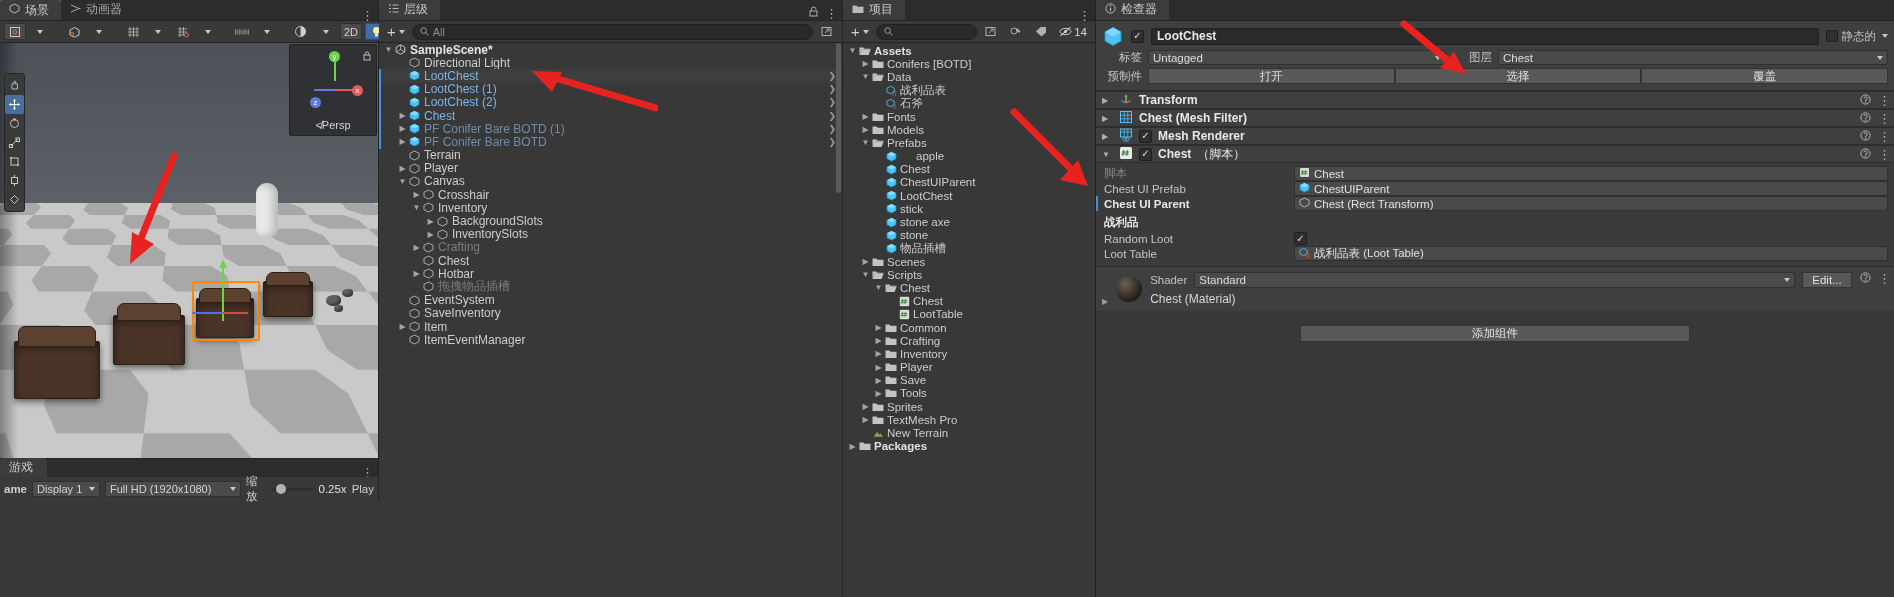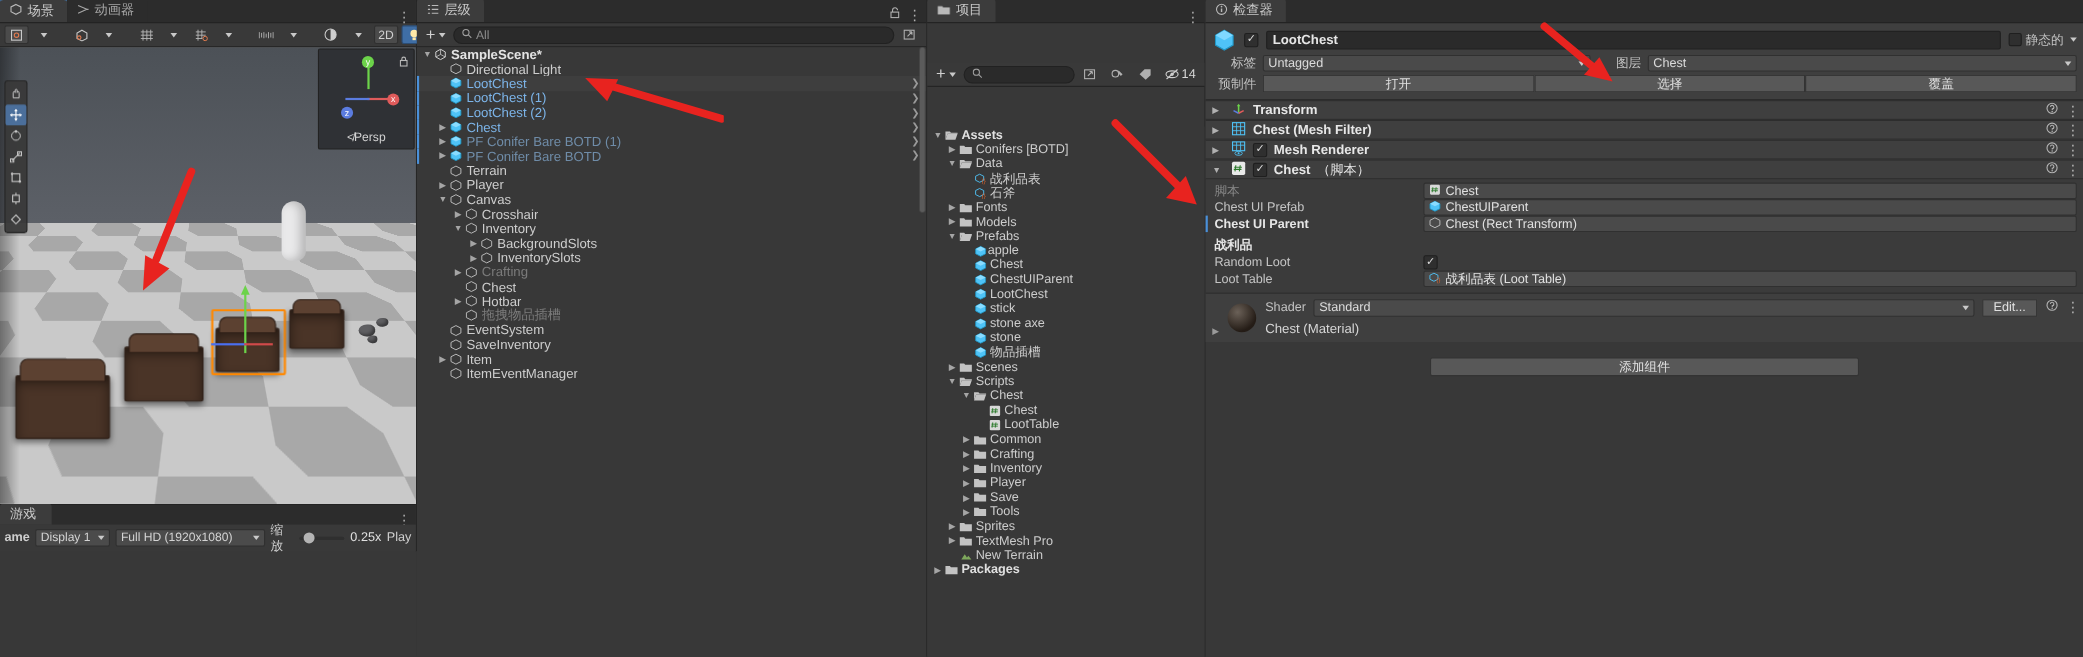--- a/index.html
+++ b/index.html
@@ -121,21 +121,21 @@
   .row .lbl { overflow: hidden; text-overflow: ellipsis; }
   .row .chev-r { position: absolute; right: 6px; color: #9a9a9a; font-size: 9px; }
   .prefab-blue { color: #7cb4e8; }
   .prefab-dim { color: #6f8ca8; }
   .dim { color: #7b7b7b; }
   .pfbar { position: absolute; left: 0; top: 0; bottom: 0; width: 2px; background: #4a90d9; }
   .cube-ico { width: 11px; height: 11px; }
   .hier-scroll { position: absolute; right: 1px; top: 0; width: 5px; height: 150px; background: #5b5b5b; border-radius: 3px; }
 
   
-  .proj-panel { width: 253px; height: 597px; background: #383838; display: flex; flex-direction: column; border-right: 1px solid #232323; gap: 36px; }
+  .proj-panel { width: 253px; height: 597px; background: #383838; display: flex; flex-direction: column; border-right: 1px solid #232323; }
   .proj-list { flex: 1; background: #383838; overflow: hidden; padding-top: 1px; }
   .prow { height: 13.2px; display: flex; align-items: center; font-size: 11.5px; color: #cdcdcd; white-space: nowrap; }
   .prow .tw { width: 11px; flex: 0 0 11px; text-align: center; color: #a5a5a5; font-size: 8px; }
   .prow .pi { width: 14px; flex: 0 0 14px; display: flex; align-items: center; justify-content: center; }
   .prow.bold { font-weight: bold; color: #e0e0e0; }
   .folder-ico { width: 12px; height: 10px; }
 
   
   .insp-panel { width: 798px; height: 597px; background: #383838; display: flex; flex-direction: column; }
   .insp-head { background: #3f3f3f; padding: 4px 6px 6px 6px; border-bottom: 1px solid #2b2b2b; }
@@ -859,21 +859,21 @@
           </div>
           <div class="prow">
             <span style="width:30px;flex:0 0 30px;"></span>
             <span class="tw"></span>
             <span class="pi">
               <svg class="cube-ico" viewBox="0 0 11 11">
                 <path d="M5.5 1 10 3.3v4.4L5.5 10 1 7.7V3.3z" fill="#4fc3f7" stroke="#2196c4" stroke-width=".8"></path>
                 <path d="M5.5 1 10 3.3 5.5 5.6 1 3.3z" fill="#8adcff"></path>
               </svg>
             </span>
-            <span style="margin-left:0;">apple</span>
+            <span style="margin-left:18px;">apple</span>
           </div>
           <div class="prow">
             <span style="width:30px;flex:0 0 30px;"></span>
             <span class="tw"></span>
             <span class="pi">
               <svg class="cube-ico" viewBox="0 0 11 11">
                 <path d="M5.5 1 10 3.3v4.4L5.5 10 1 7.7V3.3z" fill="#4fc3f7" stroke="#2196c4" stroke-width=".8"></path>
                 <path d="M5.5 1 10 3.3 5.5 5.6 1 3.3z" fill="#8adcff"></path>
               </svg>
             </span>

